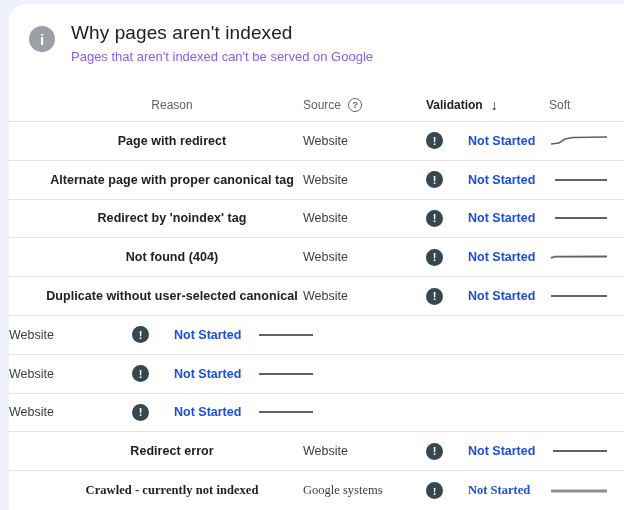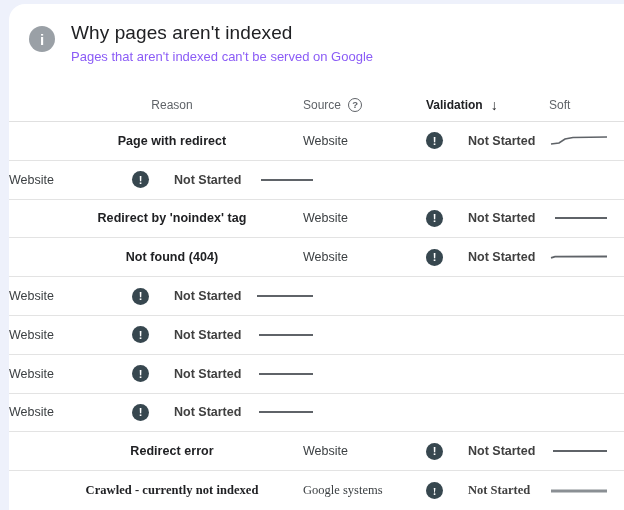--- a/index.html
+++ b/index.html
@@ -65,21 +65,21 @@
   .reason-label { color:#202124; font-weight:bold; letter-spacing:.05px; }
   .source-label { color:#3c4043; }
   .validation-cell { display:flex; align-items:center; gap:9px; }
   .vicon {
     width:17px; height:17px; border-radius:50%;
     background:#37474f; color:#ffffff;
     font-weight:bold; font-size:11px;
     display:flex; align-items:center; justify-content:center;
     flex:0 0 auto;
   }
-  .vlabel { color:#404040; font-weight:bold; font-size:12.5px;padding-left:16px; }
+  .vlabel { color:#1d4ed8; font-weight:bold; font-size:12.5px;padding-left:16px; }
   .spark { display:block; }
 </style>
 </head>
 <body>
 
 <div class="card">
 
   <div class="card-header">
     <div class="info-icon">i</div>
     <div class="header-text">
@@ -110,20 +110,21 @@
       <span class="vlabel">Not Started</span>
     </div>
     <div class="col-trend">
       <svg class="spark" width="62" height="16" viewBox="0 0 62 16">
             <polyline points="2,11 10,10 16,6 24,4.5 58,4" fill="none" stroke="#5f6368" stroke-width="1.6"></polyline>
           </svg>
     </div>
   </div>
 
   <div class="row">
+    <div class="col-reason reason-label">Alternate page with proper canonical tag</div>
     <div class="col-source source-label">Website</div>
     <div class="col-valid validation-cell">
       <span class="vicon">!</span>
       <span class="vlabel">Not Started</span>
     </div>
     <div class="col-trend">
       <svg class="spark" width="62" height="16" viewBox="0 0 62 16">
             <polyline points="6,8 58,8" fill="none" stroke="#5f6368" stroke-width="1.8"></polyline>
           </svg>
     </div>
@@ -151,20 +152,21 @@
       <span class="vlabel">Not Started</span>
     </div>
     <div class="col-trend">
       <svg class="spark" width="62" height="16" viewBox="0 0 62 16">
             <polyline points="2,8.8 6,7.6 58,7.5" fill="none" stroke="#5f6368" stroke-width="1.8"></polyline>
           </svg>
     </div>
   </div>
 
   <div class="row">
+    <div class="col-reason reason-label">Duplicate without user-selected canonical</div>
     <div class="col-source source-label">Website</div>
     <div class="col-valid validation-cell">
       <span class="vicon">!</span>
       <span class="vlabel">Not Started</span>
     </div>
     <div class="col-trend">
       <svg class="spark" width="62" height="16" viewBox="0 0 62 16">
             <polyline points="2,8 58,8" fill="none" stroke="#5f6368" stroke-width="1.8"></polyline>
           </svg>
     </div>

